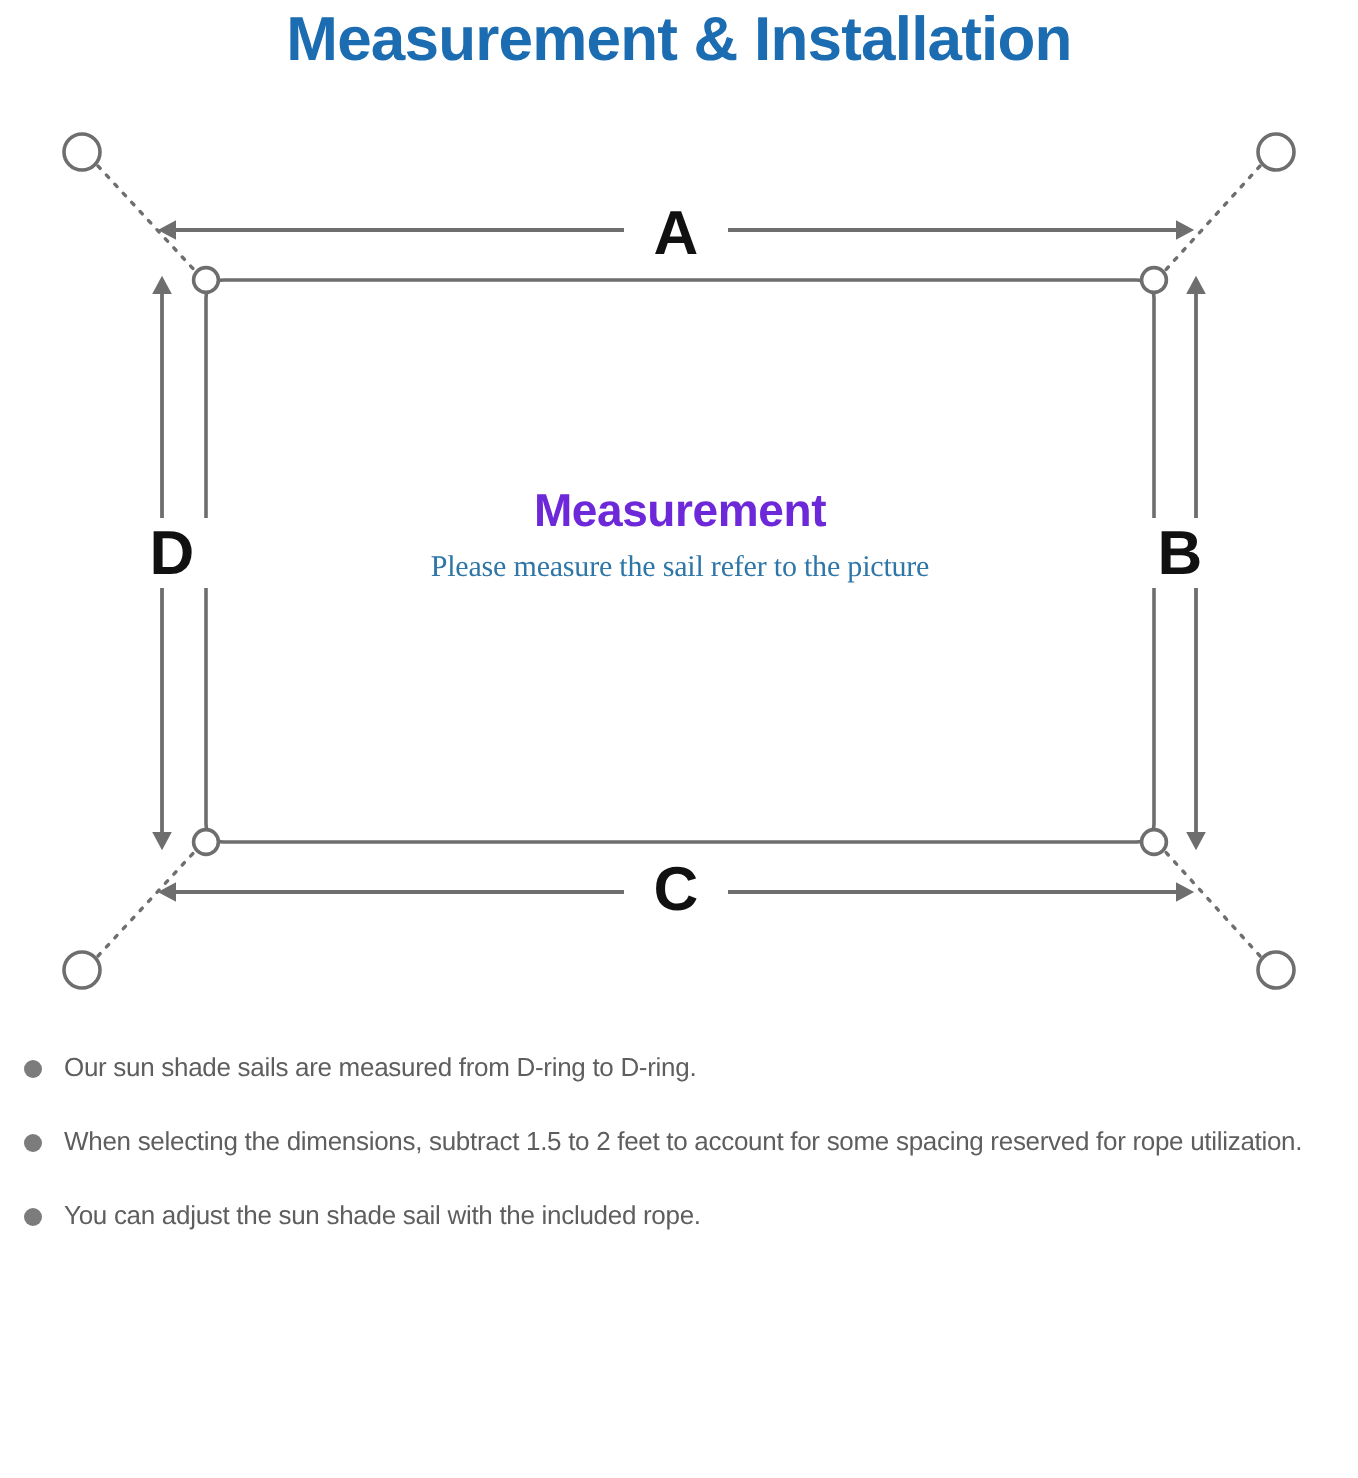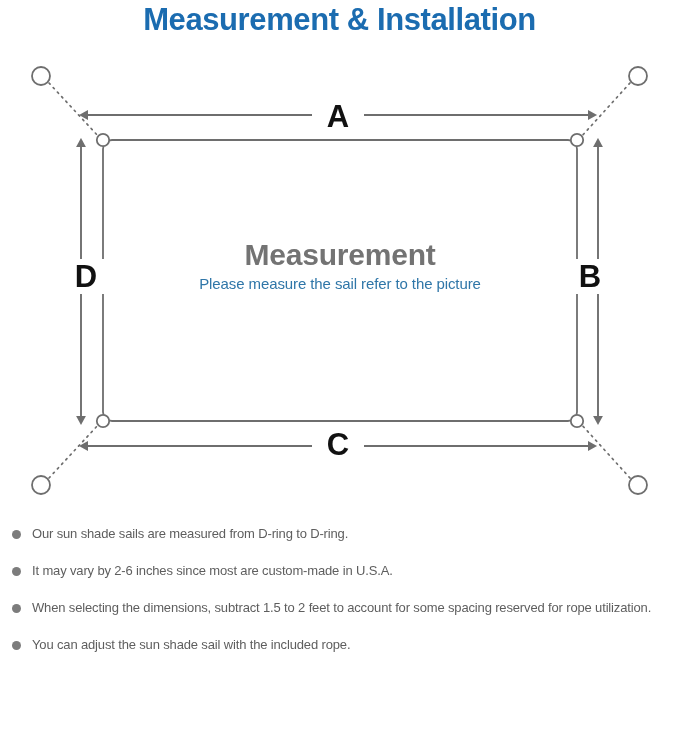--- a/index.html
+++ b/index.html
@@ -45,32 +45,33 @@
 
   
   .center-block {
     position: absolute;
     left: 103px;
     top: 240px;
     width: 474px;
     text-align: center;
   }
   .center-title {
-    font-size: 30px;
+    font-size: 23px;
     font-weight: bold;
-    color: #737373;
+    color: #6d28d9;
     line-height: 30px;
     letter-spacing: -0.2px;
   }
   .center-sub {
     font-size: 15px;
     color: #2f76a8;
     line-height: 22px;
     margin-top: 3px;
     letter-spacing: -0.1px;
+    font-family: Liberation Serif, serif;
   }
 
   
   .dim-letter {
     position: absolute;
     font-family: "Liberation Sans", sans-serif;
     font-size: 31px;
     font-weight: bold;
     color: #111111;
     line-height: 31px;
@@ -177,24 +178,20 @@
   <div class="dim-letter dim-c">C</div>
   <div class="dim-letter dim-d">D</div>
 
   <div class="notes">
     <div class="note-item">
       <span class="note-bullet"></span>
       <span class="note-text">Our sun shade sails are measured from D-ring to D-ring.</span>
     </div>
     <div class="note-item">
       <span class="note-bullet"></span>
-      <span class="note-text">It may vary by 2-6 inches since most are custom-made in U.S.A.</span>
-    </div>
-    <div class="note-item">
-      <span class="note-bullet"></span>
       <span class="note-text">When selecting the dimensions, subtract 1.5 to 2 feet to account for some spacing reserved for rope utilization.</span>
     </div>
     <div class="note-item">
       <span class="note-bullet"></span>
       <span class="note-text">You can adjust the sun shade sail with the included rope.</span>
     </div>
   </div>
 
 </div>
 

